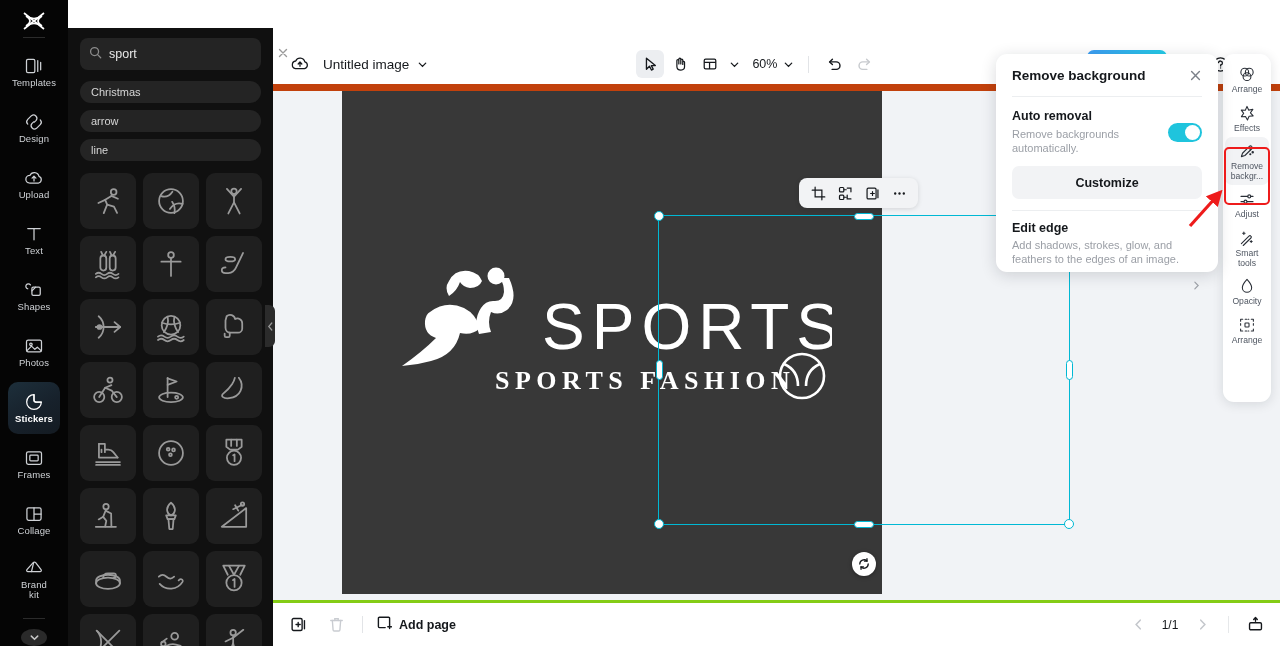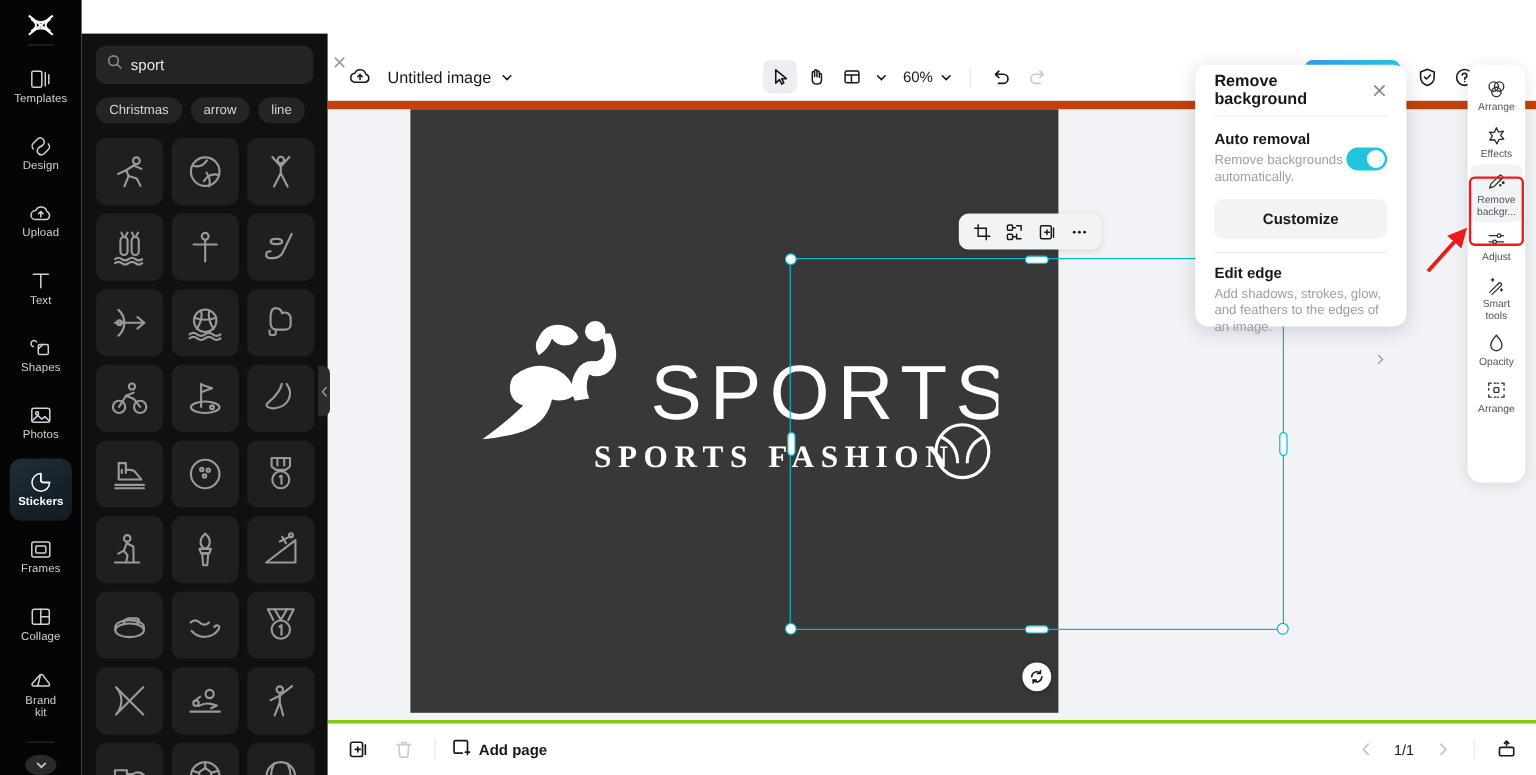--- a/index.html
+++ b/index.html
@@ -47,21 +47,21 @@
   #search-wrap { padding: 10px 12px 0; }
   #search-box {
     height: 32px; background: #242424; border-radius: 8px;
     display: flex; align-items: center; padding: 0 9px; gap: 7px;
   }
   #search-input {
     flex: 1; background: transparent; border: none; outline: none;
     color: #e8e8e8; font-size: 12.5px; font-family: "Liberation Sans", sans-serif;
   }
   #search-input::placeholder { color: #6d6d6d; }
-  #chips { display: flex; gap: 7px; padding: 11px 12px 0; overflow: hidden; }
+  #chips { display: flex; gap: 7px; padding: 11px 12px 0; overflow: hidden; flex-direction: column; }
   .chip {
     background: #242424; color: #d6d6d6; font-size: 11px;
     border-radius: 13px; padding: 5px 11px; white-space: nowrap; cursor: pointer;
   }
   #sticker-grid {
     display: grid; grid-template-columns: repeat(3, 1fr); gap: 7px;
     padding: 12px 12px 0; height: 572px; overflow: hidden;
   }
   .sticker-cell {
     background: #1f1f1f; border-radius: 9px; aspect-ratio: 1/1;
@@ -152,21 +152,21 @@
   .bb-btn { width:26px;height:26px;display:flex;align-items:center;justify-content:center;cursor:pointer;border-radius:5px; }
   #add-page {
     display: flex; align-items: center; gap: 7px; cursor: pointer;
     font-size: 12.5px; color: #15181c; font-weight: 700;
   }
   #page-nav { margin-left: auto; display: flex; align-items: center; gap: 6px; }
   #page-count { font-size: 12px; color: #15181c; min-width: 26px; text-align: center; }
 
   
   #rbg-panel {
-    position: absolute; left: 996px; top: 54px; width: 176px; height: 218px;
+    position: absolute; left: 996px; top: 54px; width: 222px; height: 218px;
     background: #fff; border-radius: 11px; z-index: 40;
     box-shadow: 0 3px 16px rgba(20,25,35,.16); padding: 0 16px;
   }
   #rbg-head { display:flex; align-items:center; height: 42px; }
   #rbg-title { font-size: 13.5px; font-weight: 700; color: #15181c; }
   #rbg-close { margin-left:auto; cursor:pointer; display:flex; }
   .rbg-div { height:1px; background:#eceef0; }
   #auto-row { display: flex; align-items: flex-start; padding-top: 12px; }
   #auto-label { font-size: 12.5px; font-weight: 700; color: #15181c; }
   #auto-desc { font-size: 11px; color: #9b9fa6; line-height: 14px; margin-top: 4px; max-width: 130px; }

